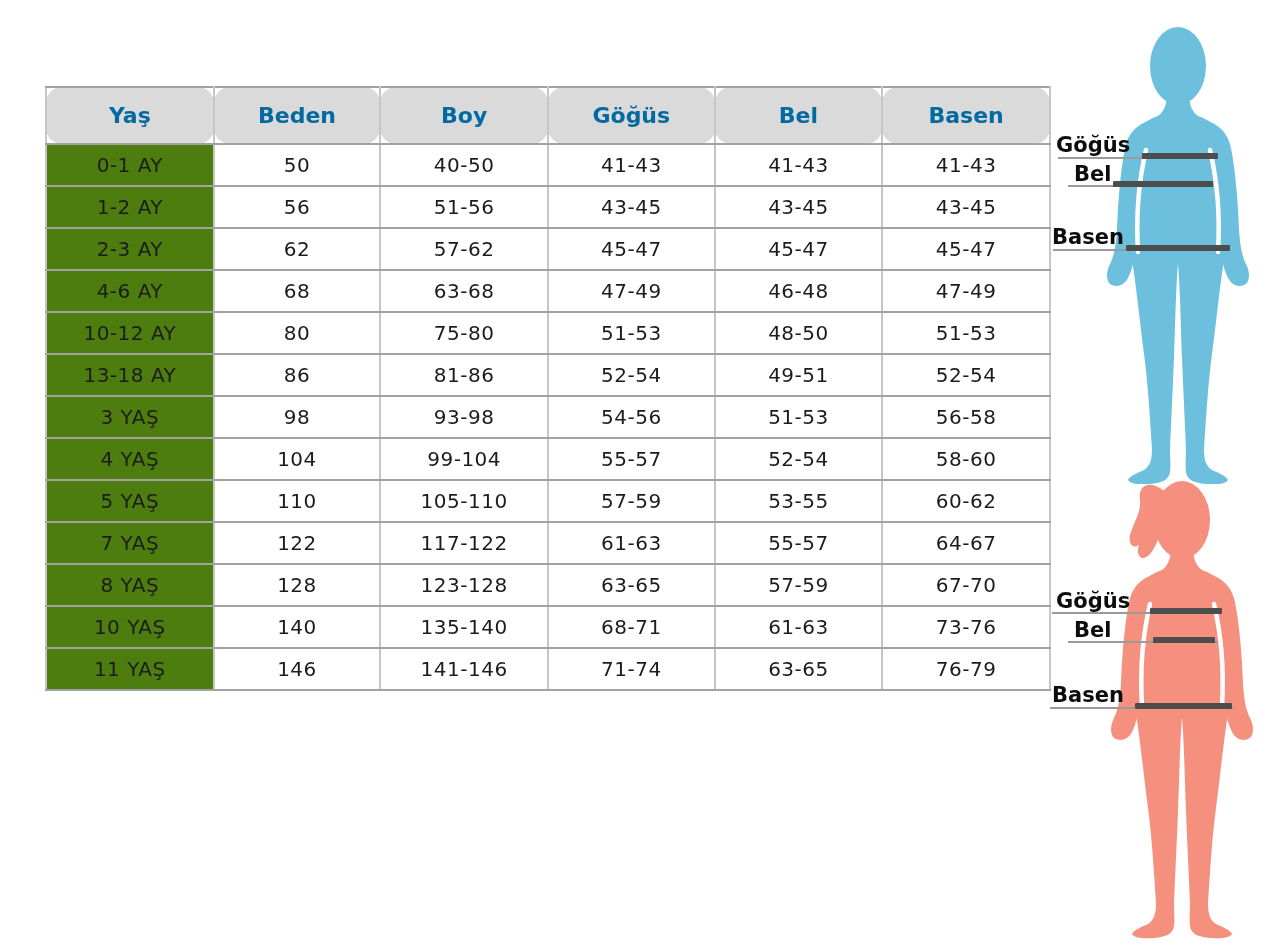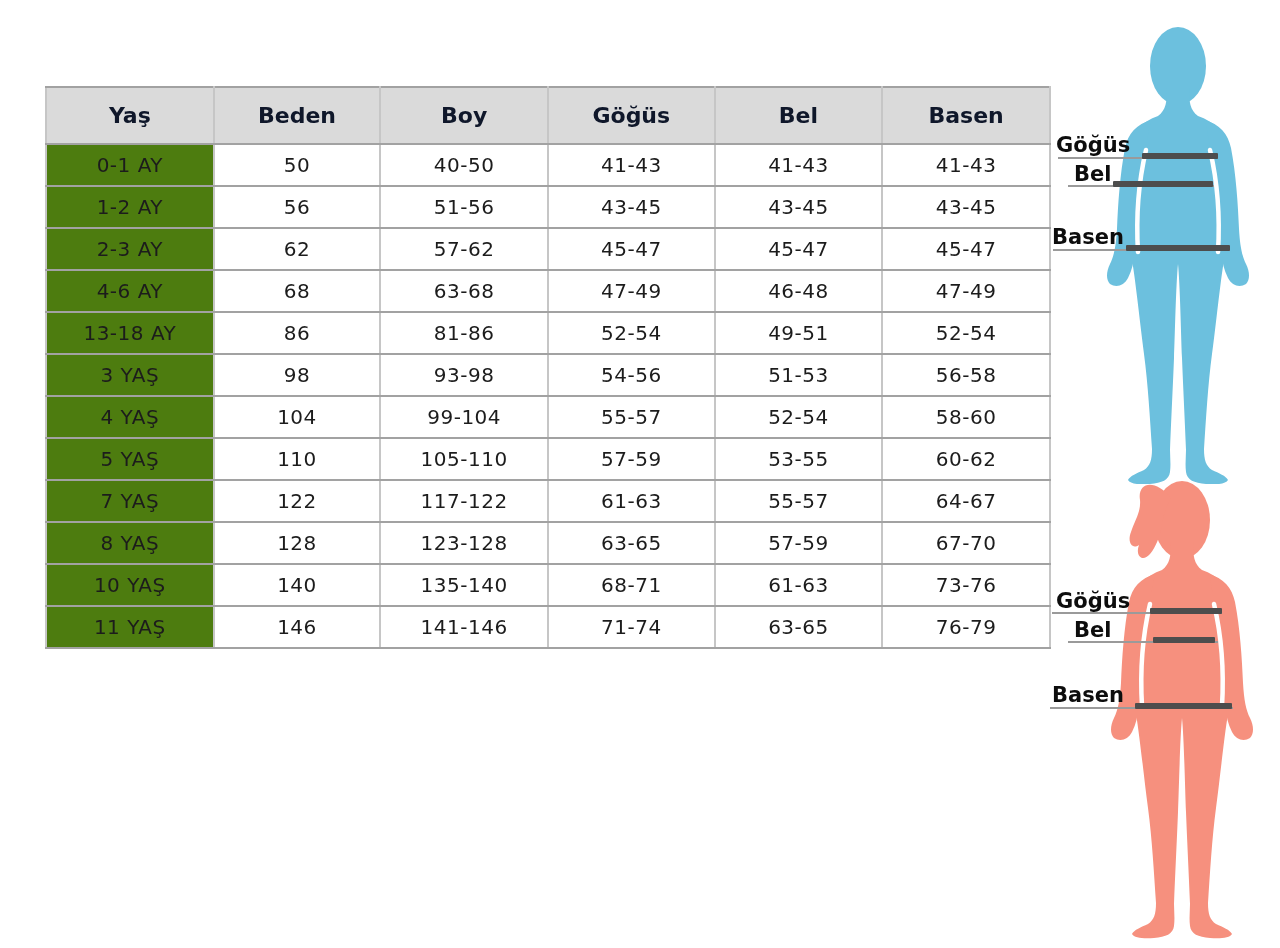--- a/index.html
+++ b/index.html
@@ -6,21 +6,21 @@
   .page{position:relative;width:1280px;height:948px;background:#ffffff;overflow:hidden;
         font-family:"DejaVu Sans","Liberation Sans",sans-serif;color:#1a1a1a;}
 
   
   .size-table{position:absolute;left:45px;top:86px;width:1006px;border-collapse:collapse;
               table-layout:fixed;background:#fff;}
   .size-table th,.size-table td{
       border-top:2px solid #a2a2a2;border-bottom:2px solid #a2a2a2;
       border-left:2px solid #c6c6c6;border-right:2px solid #c6c6c6;
       text-align:center;vertical-align:middle;padding:0;}
-  .size-table th{height:55px;background:#dadada;font-size:22px;font-weight:bold;color:#0f172a;}
+  .size-table th{height:55px;background:#dadada;font-size:22px;font-weight:bold;color:#0369a1;border-radius:16px;}
   .size-table td{height:40px;font-size:20px;font-weight:400;color:#1c1c1c;letter-spacing:.5px;}
   .size-table td.rowhead{background:#4d7c0f;}
   .size-table{border:2px solid #9a9a9a;}
 
   
   .mlabel{position:absolute;font-size:21px;font-weight:bold;color:#0d0d0d;white-space:nowrap;}
   .mline{position:absolute;height:2px;background:#9a9a9a;}
   .mbar{position:absolute;height:6px;background:#4d4d4d;border-radius:1px;}
 
   .fig{position:absolute;}
@@ -74,20 +74,28 @@
           <td>45-47</td>
           <td>45-47</td>
         </tr>
         <tr>
           <td class="rowhead">4-6 AY</td>
           <td>68</td>
           <td>63-68</td>
           <td>47-49</td>
           <td>46-48</td>
           <td>47-49</td>
+        </tr>
+        <tr>
+          <td class="rowhead">10-12 AY</td>
+          <td>80</td>
+          <td>75-80</td>
+          <td>51-53</td>
+          <td>48-50</td>
+          <td>51-53</td>
         </tr>
         <tr>
           <td class="rowhead">13-18 AY</td>
           <td>86</td>
           <td>81-86</td>
           <td>52-54</td>
           <td>49-51</td>
           <td>52-54</td>
         </tr>
         <tr>

